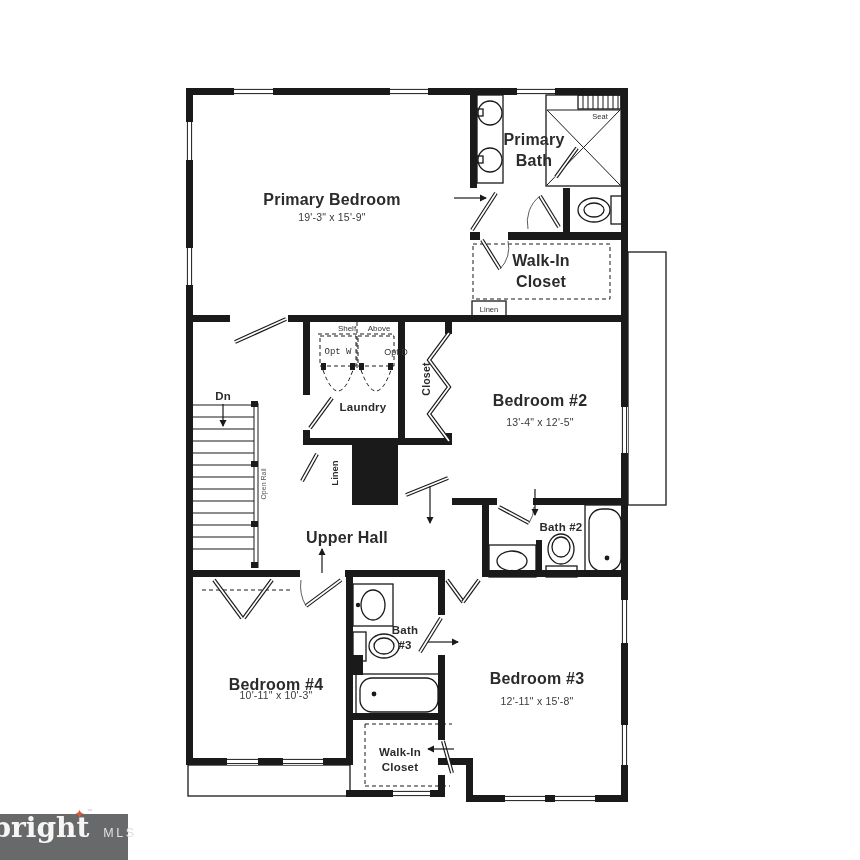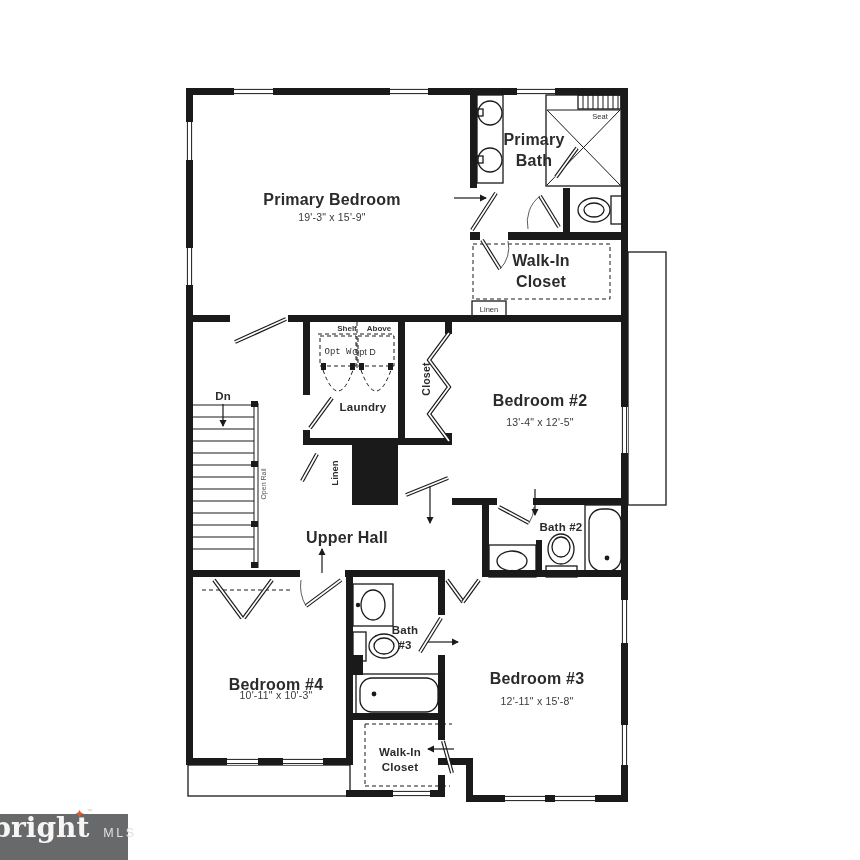--- a/index.html
+++ b/index.html
@@ -17,21 +17,21 @@
   .arrow{stroke:#1a1a1a;stroke-width:1.2;fill:none;marker-end:url(#ah);}
   .winline{stroke:#1a1a1a;stroke-width:1;}
   .winfill{fill:#ffffff;}
   .dot{fill:#1a1a1a;}
   
   .lbl{position:absolute;transform:translate(-50%,-50%);color:#2b2b2b;text-align:center;white-space:nowrap;}
   .name{font-weight:bold;font-size:16px;letter-spacing:.2px;}
   .name-sm{font-weight:bold;font-size:11.5px;letter-spacing:.2px;}
   .wrap{white-space:normal;line-height:1.3;}
   .dims{font-size:10.5px;color:#3a3a3a;letter-spacing:.2px;}
-  .sm{font-size:8px;font-weight:bold;color:#333;}
+  .sm{font-size:8px;font-weight:normal;color:#333;}
   .sm9{font-size:9px;color:#333;}
   .xs{font-size:7.5px;color:#333;}
   .rot{transform:translate(-50%,-50%) rotate(-90deg);}
   .gray{color:#555;}
   
   .logo{position:absolute;left:0;top:814px;width:128px;height:46px;background:#67696B;
         display:flex;align-items:flex-start;justify-content:center;}
   .logo-inner{position:relative;display:flex;align-items:baseline;}
   .logo-brand{font-family:"DejaVu Serif",serif;font-weight:600;font-size:28px;color:#f7f6f4;line-height:1;}
   .logo-star{position:absolute;left:83px;top:-7px;color:#E4572E;font-size:12px;}
@@ -309,21 +309,21 @@
 
 <div class="lbl name wrap" style="left:534px;top:151px;width:62px;">Primary Bath</div>
 
 <div class="lbl name wrap" style="left:541px;top:272px;width:70px;">Walk-In Closet</div>
 <div class="lbl xs" style="left:489px;top:309px;">Linen</div>
 <div class="lbl xs" style="left:600px;top:116px;">Seat</div>
 
 <div class="lbl sm" style="left:347px;top:328px;">Shelf</div>
 <div class="lbl sm" style="left:379px;top:328px;">Above</div>
 <div class="lbl sm9" style="left:338px;top:352px;font-family:Liberation Mono, monospace;">Opt W</div>
-<div class="lbl sm9" style="left:364px;top:352px;">Opt D</div>
+<div class="lbl sm9" style="left:396px;top:352px;">Opt D</div>
 <div class="lbl name-sm" style="left:363px;top:407px;">Laundry</div>
 <div class="lbl name-sm rot" style="left:426px;top:379px;font-size:10.5px;">Closet</div>
 
 <div class="lbl name" style="left:540px;top:401px;">Bedroom #2</div>
 <div class="lbl dims" style="left:540px;top:422px;">13'-4" x 12'-5"</div>
 
 <div class="lbl name-sm" style="left:223px;top:396px;">Dn</div>
 <div class="lbl xs rot gray" style="left:263px;top:484px;font-size:7px;">Open Rail</div>
 <div class="lbl rot" style="left:334px;top:473px;font-size:9.5px;font-weight:bold;">Linen</div>
 

